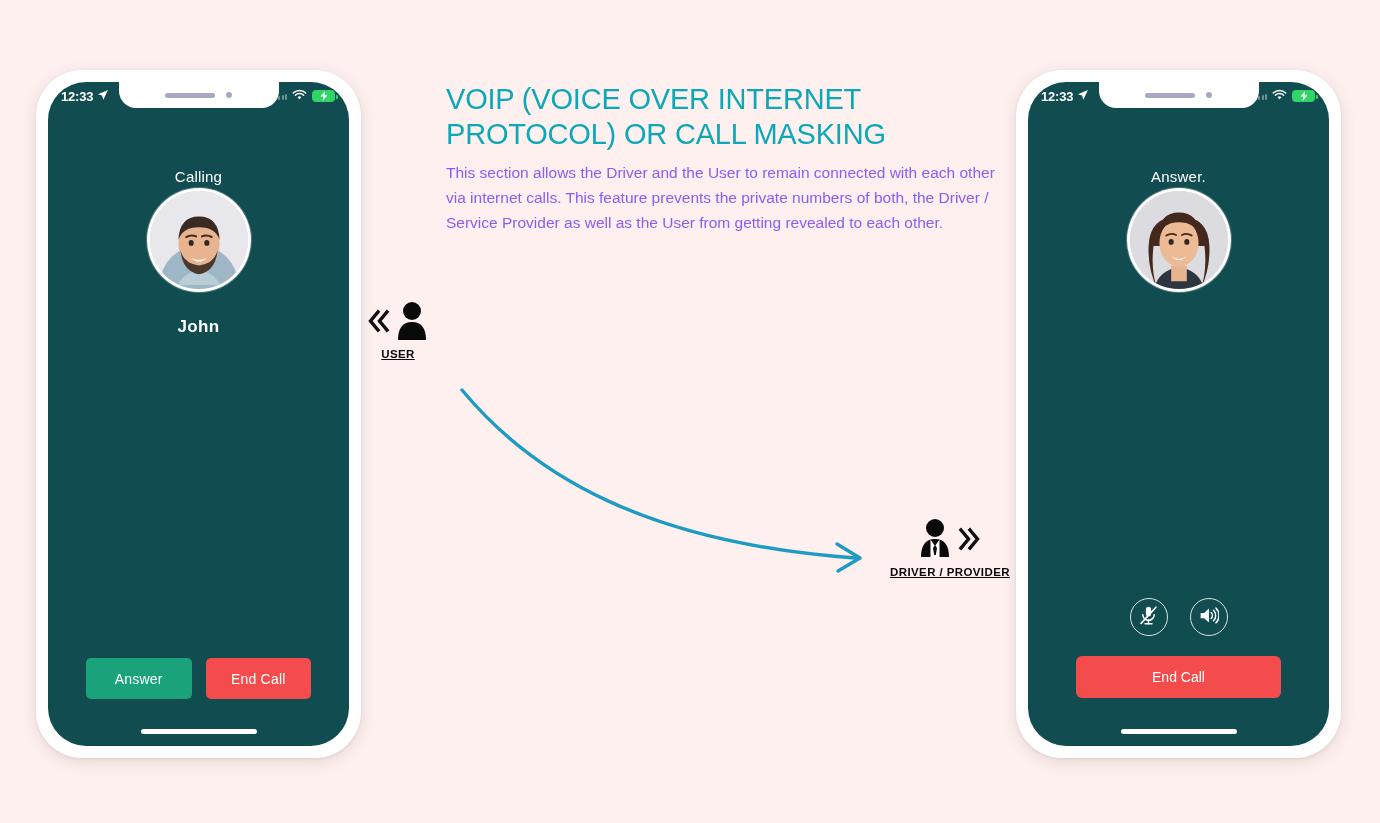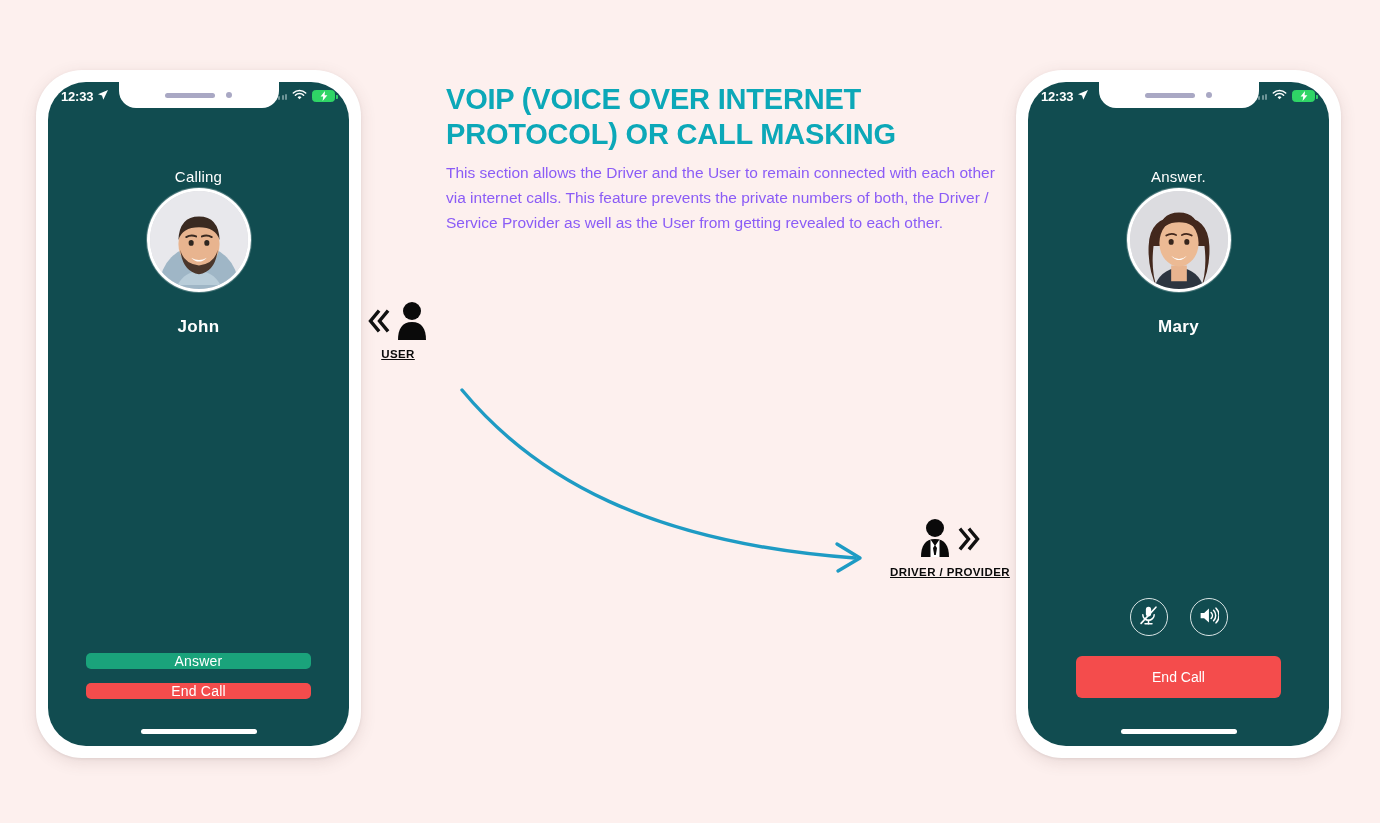--- a/index.html
+++ b/index.html
@@ -102,21 +102,21 @@
   .avatar svg { display: block; width: 100%; height: 100%; }
   .caller-name {
     position: absolute; top: 235px; left: 0; right: 0;
     text-align: center;
     color: #ffffff; font-size: 17px; font-weight: bold; letter-spacing: 0.3px;
   }
 
   
   .btn-row {
     position: absolute; bottom: 47px; left: 38px; right: 38px;
-    display: flex; gap: 14px; flex-direction: column;
+    display: flex; gap: 14px;
   }
   .call-btn {
     flex: 1; height: 41px; border: none; border-radius: 5px;
     color: #ffffff; font-size: 14px; letter-spacing: 0.2px;
     font-family: "Liberation Sans", sans-serif;
     cursor: pointer;
     display: flex; align-items: center; justify-content: center;
   }
   .btn-answer { background: #1aa37b; }
   .btn-end    { background: #f44c4c; }
@@ -143,21 +143,21 @@
 
   .home-indicator {
     position: absolute; bottom: 12px; left: 50%; transform: translateX(-50%);
     width: 116px; height: 5px; background: #ffffff; border-radius: 3px;
   }
 
   
   .text-block { position: absolute; left: 446px; top: 82px; width: 552px; }
   .heading {
     color: #0ca8b8;
-    font-size: 29px; font-weight: bold;
+    font-size: 29px; font-weight: normal;
     line-height: 1.22;
     letter-spacing: -0.2px;
     margin-bottom: 7px;
   }
   .paragraph {
     color: #8b5cf6; font-size: 15.5px; line-height: 1.62;
   }
 
   
   .actor { position: absolute; text-align: center; }
@@ -349,21 +349,20 @@
             <path d="M28 46 q2 -24 22 -24 q20 0 22 24 q-6 -14 -22 -14 q-16 0 -22 14 Z" fill="#43281d"></path>
             <ellipse cx="42" cy="52" rx="2.6" ry="2.9" fill="#36251c"></ellipse>
             <ellipse cx="58" cy="52" rx="2.6" ry="2.9" fill="#36251c"></ellipse>
             <path d="M37 45.5 q5 -3 10 -0.6" stroke="#43281d" stroke-width="1.8" fill="none" stroke-linecap="round"></path>
             <path d="M63 45.5 q-5 -3 -10 -0.6" stroke="#43281d" stroke-width="1.8" fill="none" stroke-linecap="round"></path>
             <path d="M42 66 q8 7 16 0 q-8 9 -16 0 Z" fill="#ffffff"></path>
           </svg>
         </div>
       </div>
 
-      <div class="caller-name">Mary</div>
 
       <div class="icon-row">
         <button class="round-btn">
           <span>
             <svg width="21" height="21" viewBox="0 0 24 24">
               <rect x="9" y="2" width="6" height="11" rx="3" fill="#ffffff"></rect>
               <path d="M5.5 11 a6.5 6.5 0 0 0 13 0" stroke="#ffffff" stroke-width="1.7" fill="none" stroke-linecap="round"></path>
               <line x1="12" y1="17.5" x2="12" y2="21.5" stroke="#ffffff" stroke-width="1.7" stroke-linecap="round"></line>
               <line x1="8" y1="21.5" x2="16" y2="21.5" stroke="#ffffff" stroke-width="1.7" stroke-linecap="round"></line>
               <line x1="3.5" y1="21" x2="20.5" y2="2.5" stroke="#ffffff" stroke-width="1.9" stroke-linecap="round"></line>

